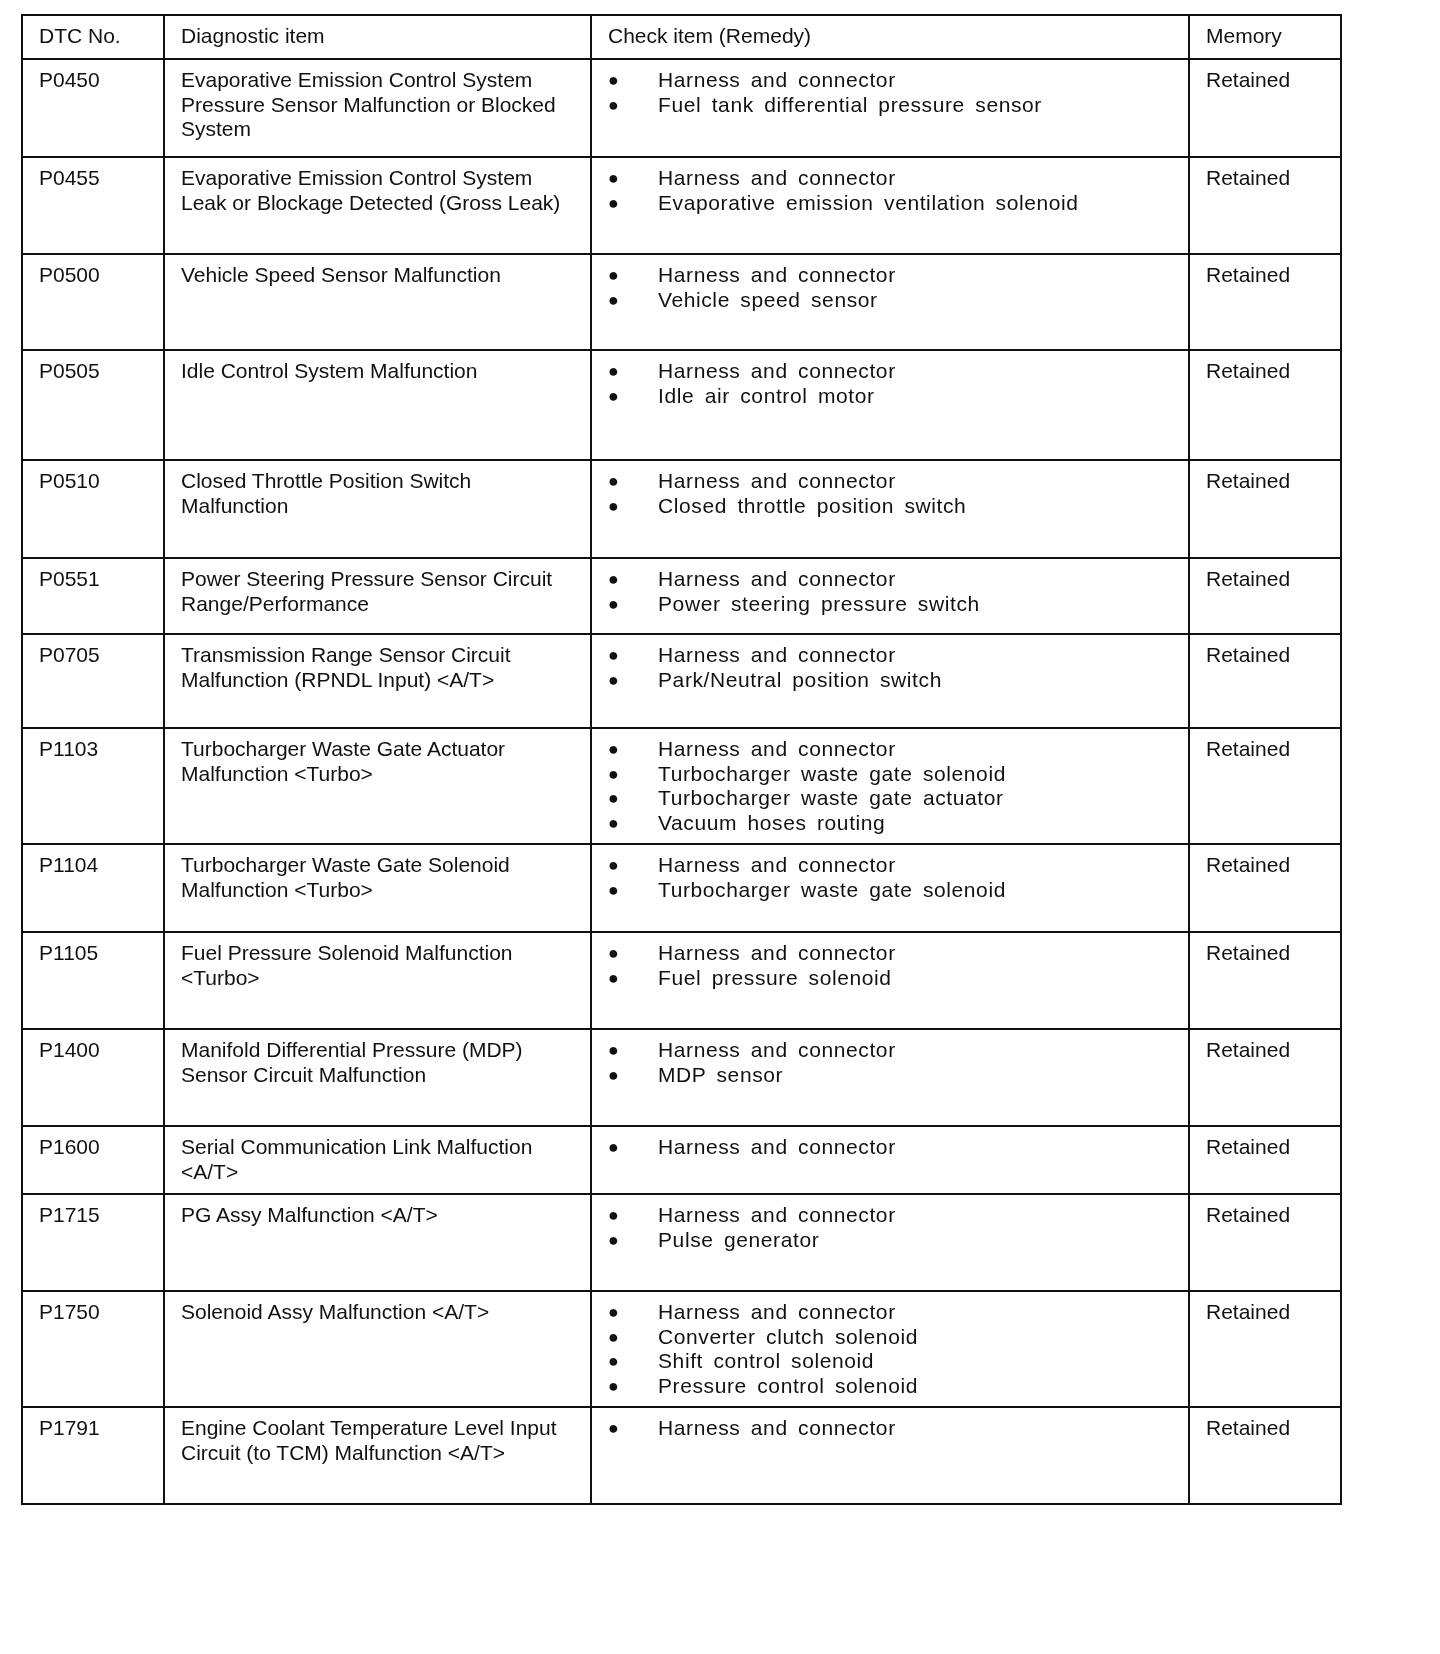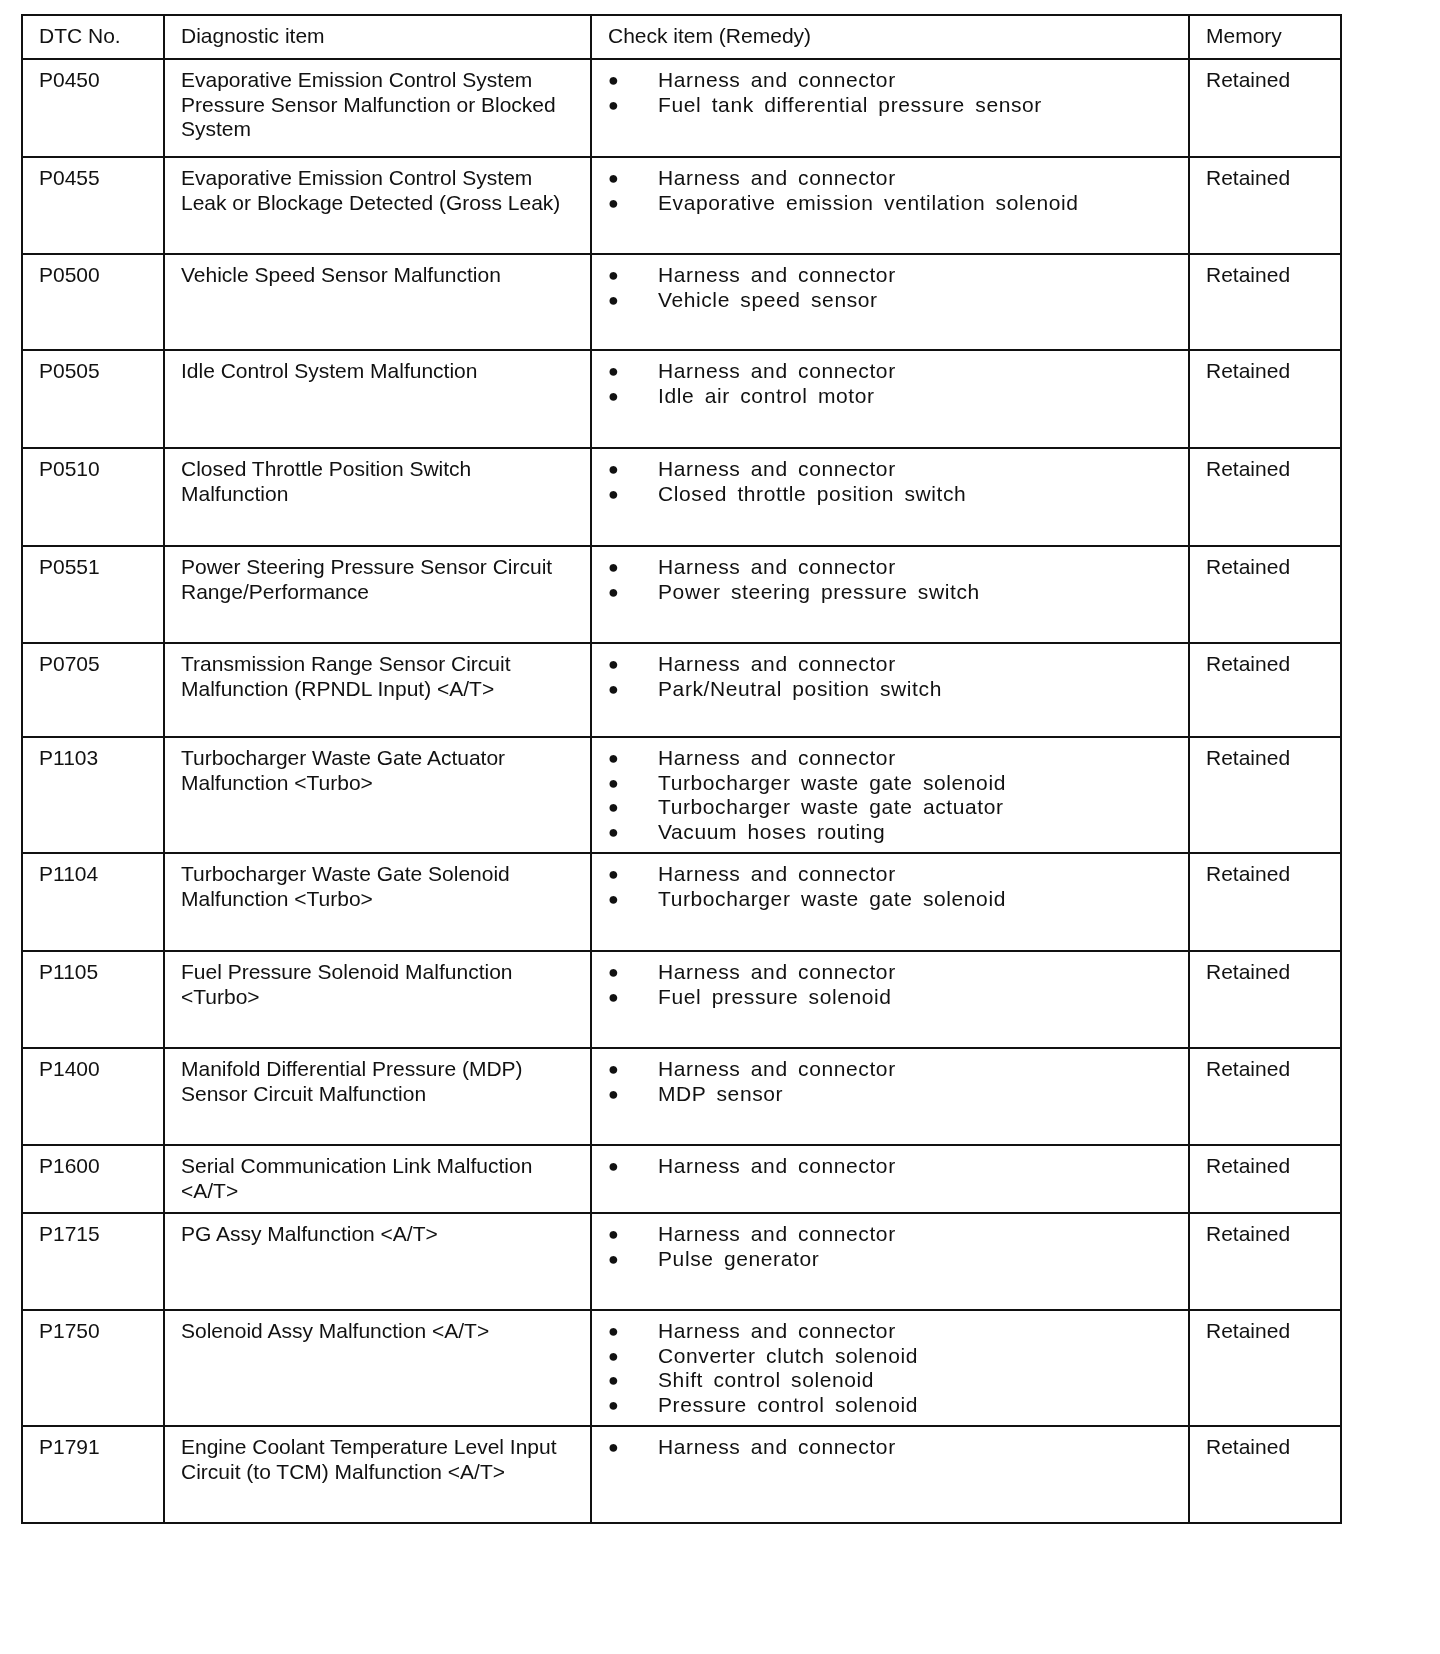--- a/index.html
+++ b/index.html
@@ -82,21 +82,21 @@
               <span>Harness and connector</span>
             </li>
             <li>
               <span class="bullet">●</span>
               <span>Vehicle speed sensor</span>
             </li>
           </ul>
         </td>
     <td class="mem">Retained</td>
   </tr>
-      <tr style="height: 98px;">
+      <tr style="height: 110px;">
     <td class="code">P0505</td>
     <td class="item">Idle Control System Malfunction</td>
     <td class="remedy">
           <ul class="checks">
             <li>
               <span class="bullet">●</span>
               <span>Harness and connector</span>
             </li>
             <li>
               <span class="bullet">●</span>
@@ -116,21 +116,21 @@
               <span>Harness and connector</span>
             </li>
             <li>
               <span class="bullet">●</span>
               <span>Closed throttle position switch</span>
             </li>
           </ul>
         </td>
     <td class="mem">Retained</td>
   </tr>
-      <tr style="height: 97px;">
+      <tr style="height: 76px;">
     <td class="code">P0551</td>
     <td class="item">Power Steering Pressure Sensor Circuit Range/Performance</td>
     <td class="remedy">
           <ul class="checks">
             <li>
               <span class="bullet">●</span>
               <span>Harness and connector</span>
             </li>
             <li>
               <span class="bullet">●</span>
@@ -175,21 +175,21 @@
               <span>Turbocharger waste gate actuator</span>
             </li>
             <li>
               <span class="bullet">●</span>
               <span>Vacuum hoses routing</span>
             </li>
           </ul>
         </td>
     <td class="mem">Retained</td>
   </tr>
-      <tr style="height: 98px;">
+      <tr style="height: 88px;">
     <td class="code">P1104</td>
     <td class="item">Turbocharger Waste Gate Solenoid Malfunction &lt;Turbo&gt;</td>
     <td class="remedy">
           <ul class="checks">
             <li>
               <span class="bullet">●</span>
               <span>Harness and connector</span>
             </li>
             <li>
               <span class="bullet">●</span>

